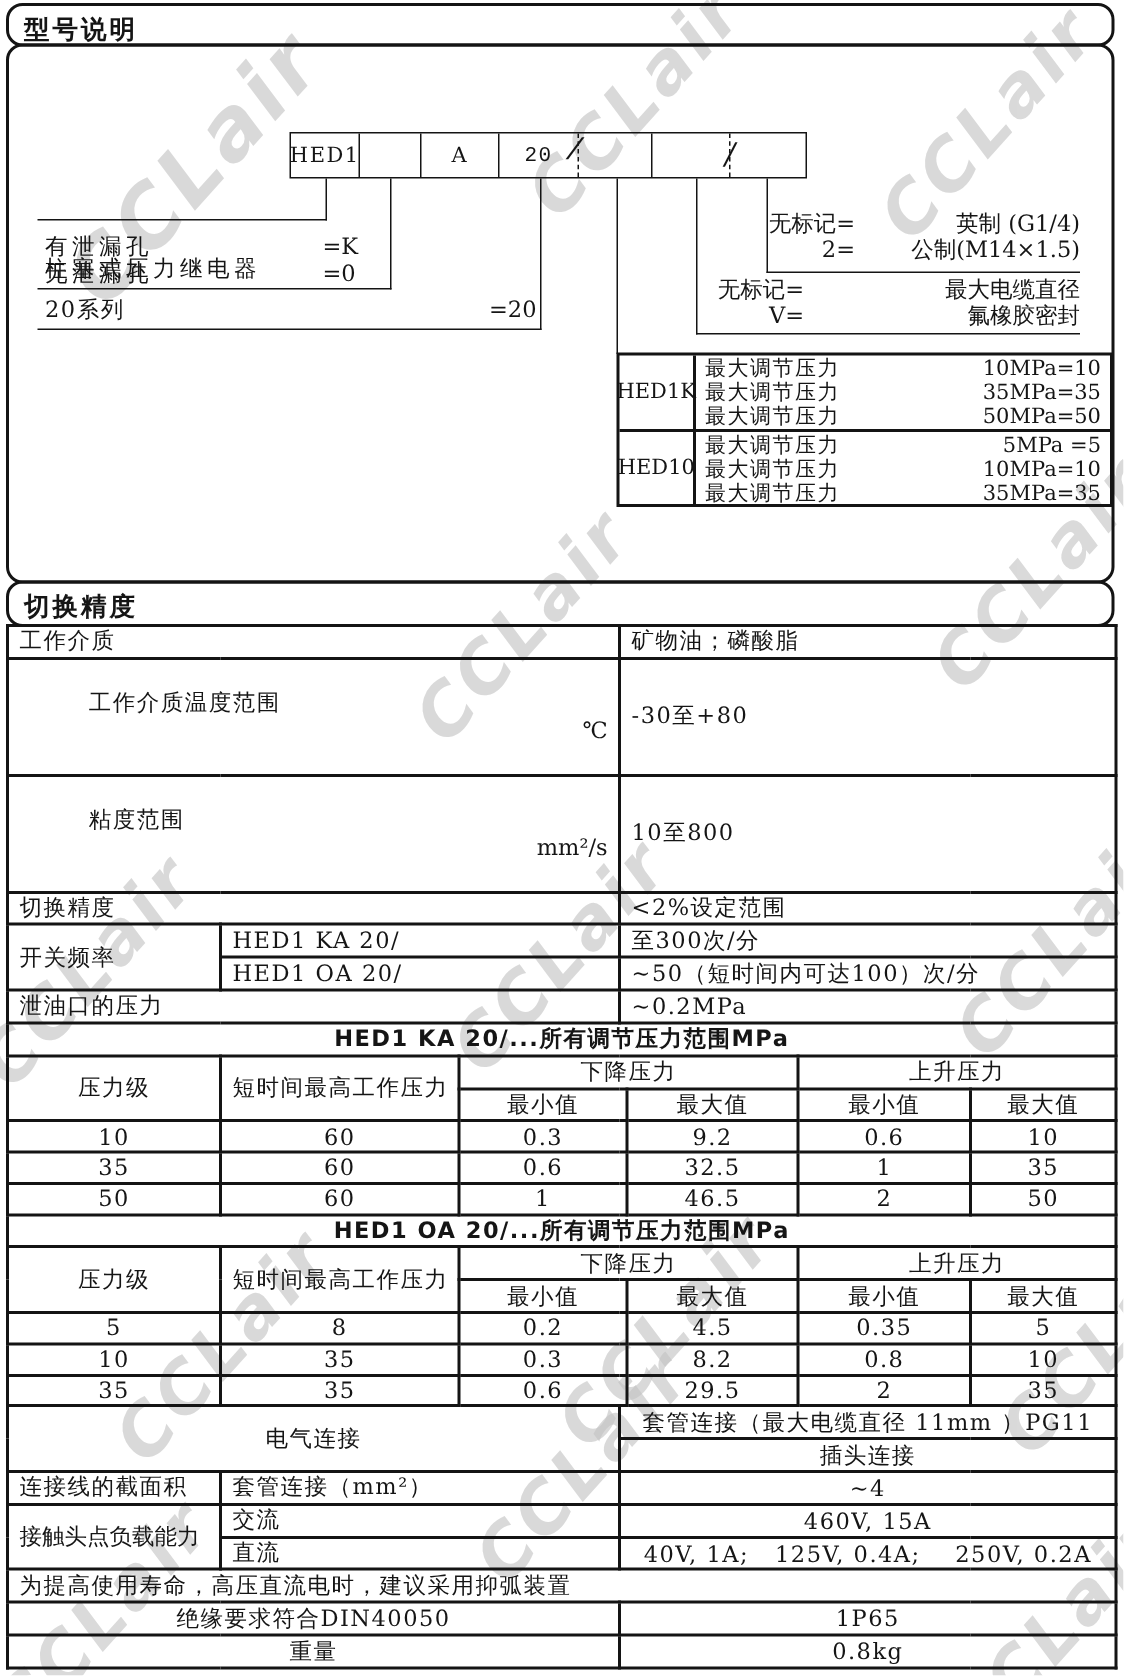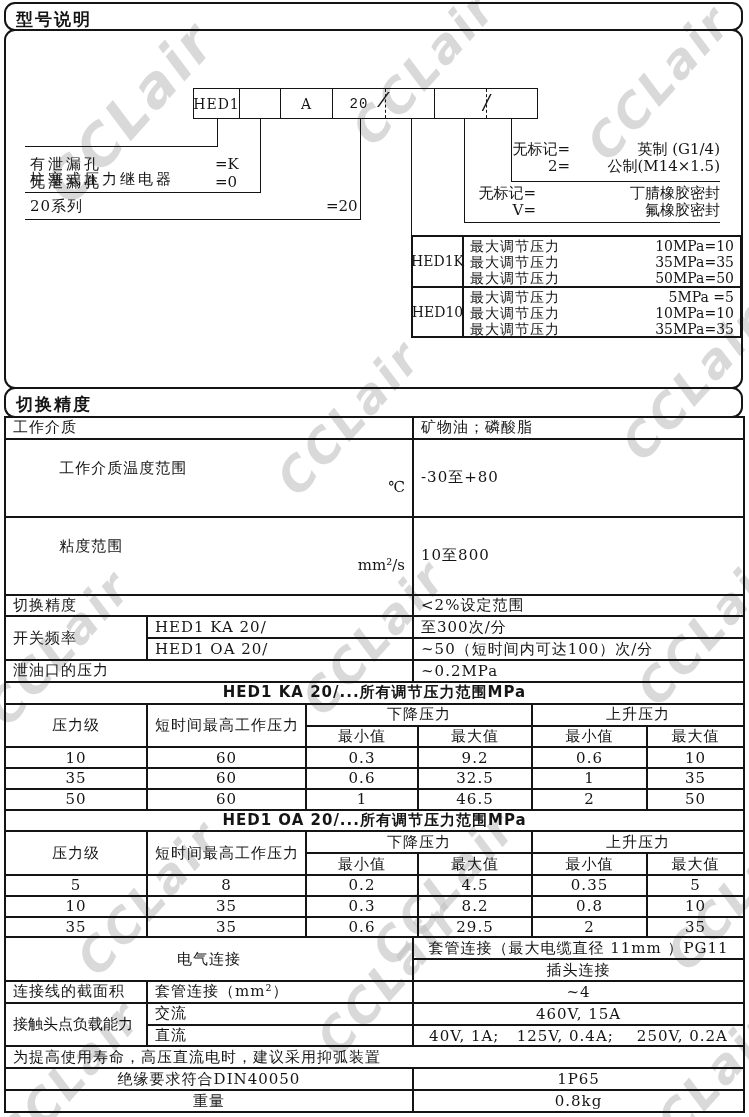--- a/index.html
+++ b/index.html
@@ -114,21 +114,21 @@
     </div>
     <div class="kvrow">
       <span class="kv-key" style="width:62px;">2=</span>
       <span class="kv-val">公制(M14×1.5)</span>
     </div>
   </div>
 
   <div class="ly" style="left:466px;top:185px;width:254px;">
     <div class="kvrow">
       <span class="kv-key" style="width:70px;">无标记=</span>
-      <span class="kv-val">丁腈橡胶密封</span>
+      <span class="kv-val">最大电缆直径</span>
     </div>
     <div class="kvrow">
       <span class="kv-key" style="width:70px;">V=</span>
       <span class="kv-val">氟橡胶密封</span>
     </div>
   </div>
 
   <div class="codes">
     <div class="grp first">
       <div class="mdl">HED1K</div>

